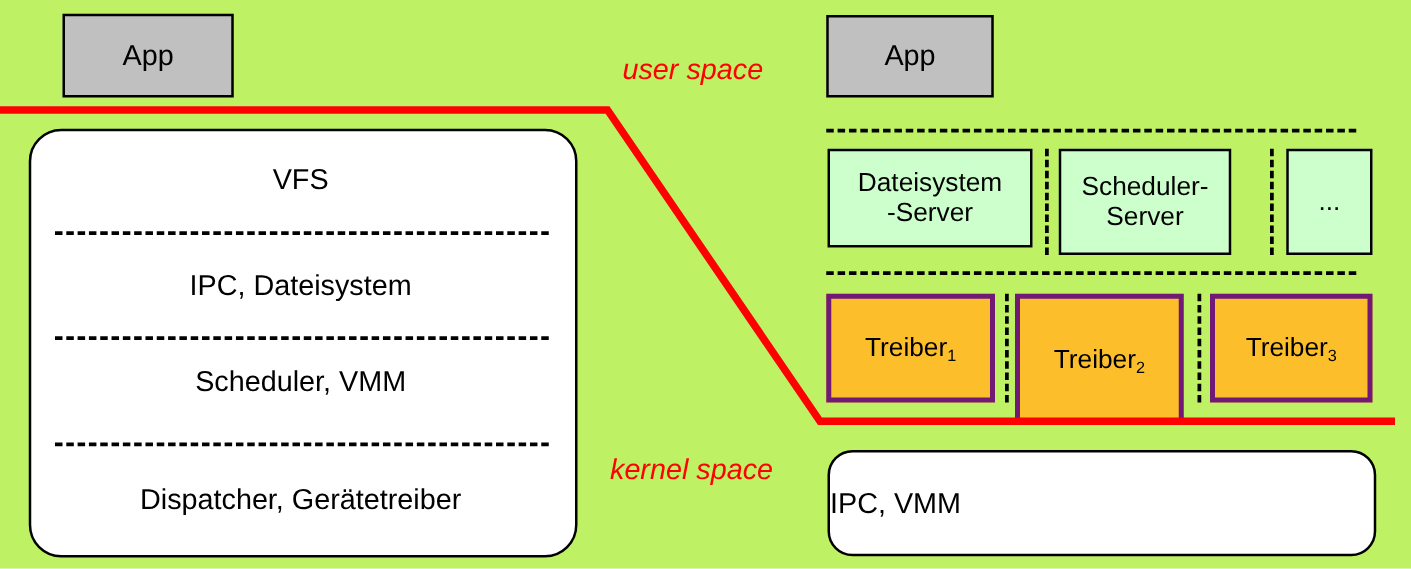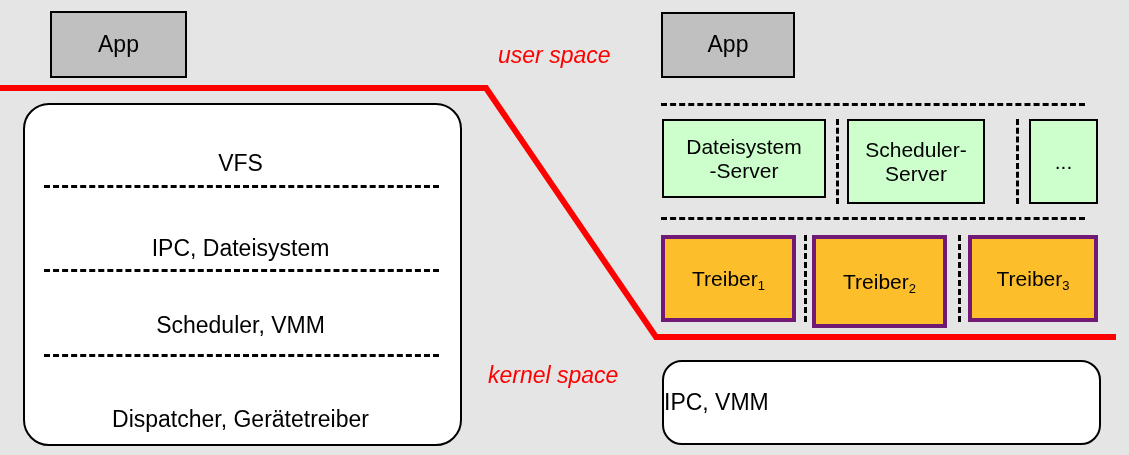--- a/index.html
+++ b/index.html
@@ -9,21 +9,21 @@
     background: #ffffff;
   }
   body {
     font-family: "Liberation Sans", sans-serif;
     color: #000000;
   }
   #canvas {
     position: relative;
     width: 1129px;
     height: 455px;
-    background: #e5e5e5;
+    background: #bef264;
     overflow: hidden;
   }
   .box {
     position: absolute;
     box-sizing: border-box;
     display: flex;
     align-items: center;
     justify-content: center;
     text-align: center;
     line-height: 1.12;
@@ -48,21 +48,20 @@
 
   
   .kernel-row {
     position: absolute;
     display: flex;
     align-items: center;
     justify-content: center;
     text-align: center;
     font-size: 23px;
     white-space: nowrap;
-    margin-top: 20px;
   }
 
   
   .dash-h {
     position: absolute;
     height: 0;
     border-top: 3px dashed #000000;
   }
   .dash-v {
     position: absolute;
@@ -158,21 +157,21 @@
   <div class="box server-box" style="left:1029px; top:119px; width:69px; height:85px;">
     <span>...</span>
   </div>
 
   <div class="dash-v" style="left:836px; top:119px; height:85px;"></div>
   <div class="dash-v" style="left:1016px; top:119px; height:85px;"></div>
 
   <div class="box driver-box" style="left:661px; top:235px; width:135px; height:87px;">
     <span><span>Treiber</span><sub>1</sub></span>
   </div>
-  <div class="box driver-box" style="left:812px; top:235px; width:135px; height:93px;">
+  <div class="box driver-box" style="left:812px; top:235px; width:135px; height:105px;">
     <span><span>Treiber</span><sub>2</sub></span>
   </div>
   <div class="box driver-box" style="left:968px; top:235px; width:130px; height:87px;">
     <span><span>Treiber</span><sub>3</sub></span>
   </div>
 
   <div class="dash-v" style="left:804px; top:235px; height:87px;"></div>
   <div class="dash-v" style="left:958px; top:235px; height:87px;"></div>
 
   <div class="rounded-box small-radius" style="position:absolute; left:662px; top:360px; width:435px; height:81px;

